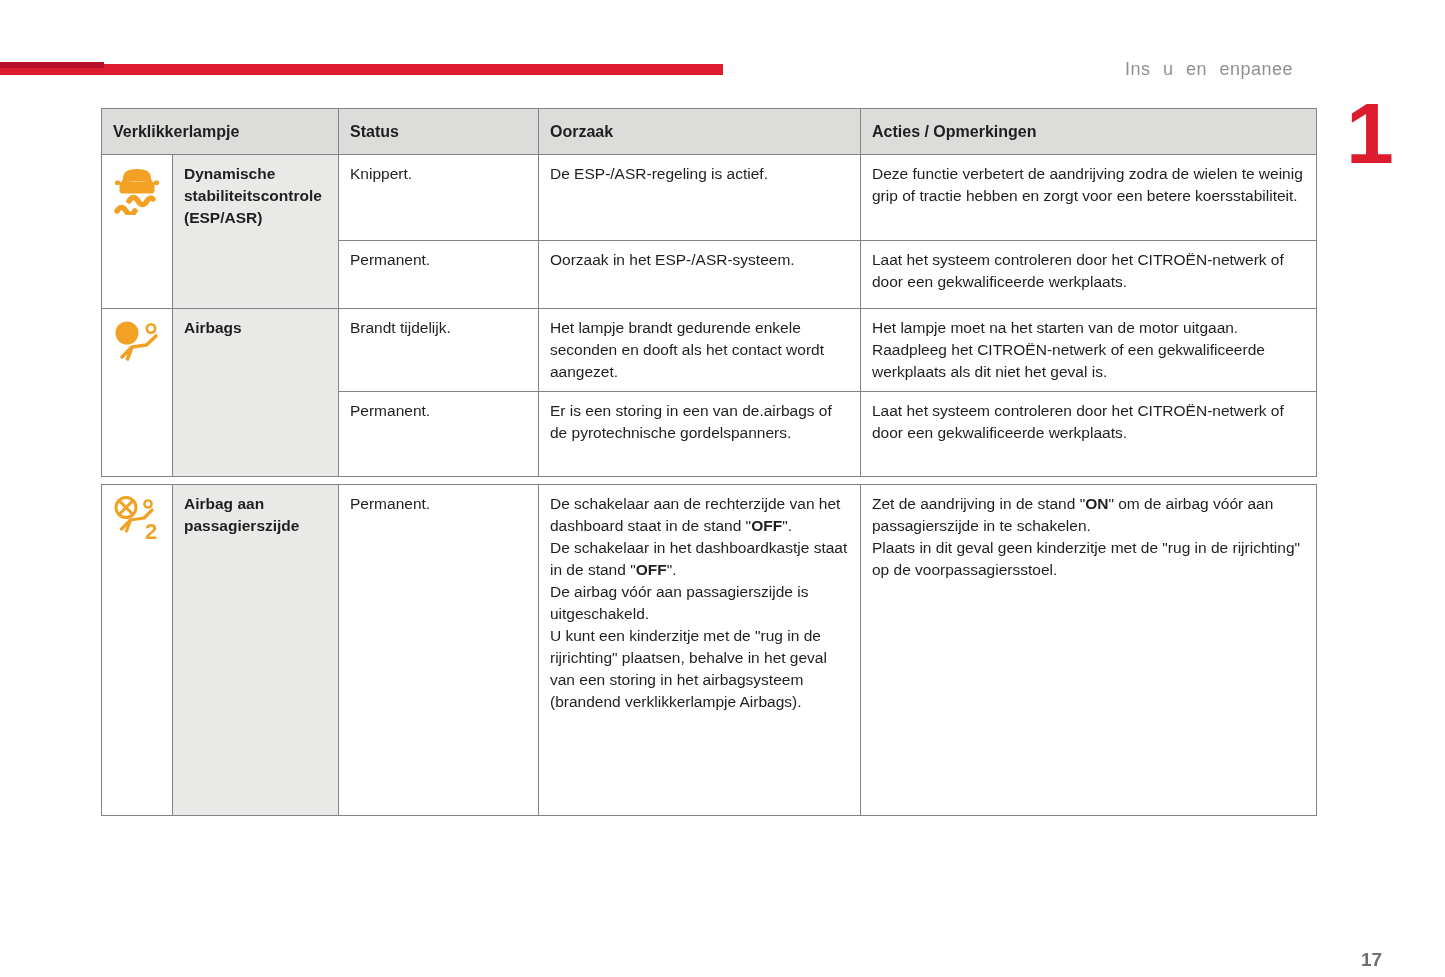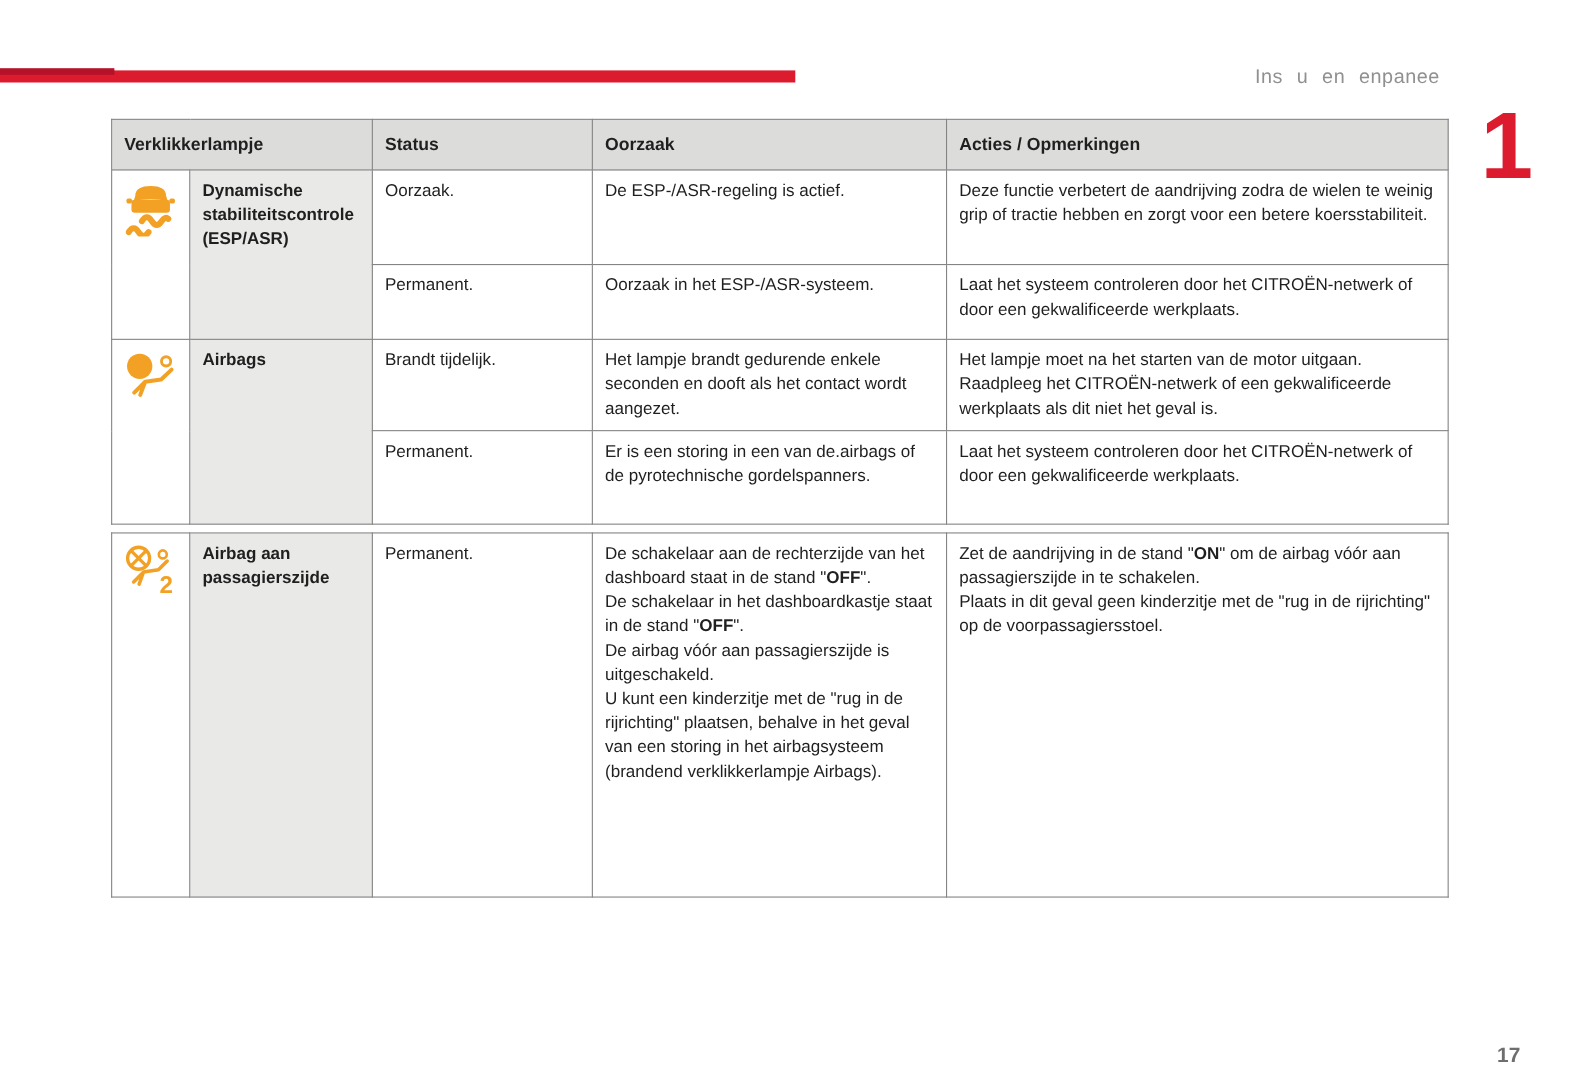--- a/index.html
+++ b/index.html
@@ -9,21 +9,21 @@
   }
   *{margin:0;padding:0;box-sizing:border-box;}
   html,body{background:#ffffff;}
   body{
     width:1445px;height:977px;position:relative;overflow:hidden;
     font-family:"Liberation Sans","DejaVu Sans",sans-serif;color:var(--text);
   }
   .red-bar{position:absolute;left:0;top:64px;width:723px;height:11px;background:var(--accent);}
   .red-bar-dark{position:absolute;left:0;top:62px;width:104px;height:6px;background:var(--accent-dark);}
   .header-right{
-    position:absolute;top:59px;right:136px;font-size:18px;color:var(--muted);
+    position:absolute;top:59px;right:152px;font-size:18px;color:var(--muted);
     letter-spacing:0.5px;word-spacing:7px;
   }
   .chapter-number{
     position:absolute;left:1346px;top:90px;font-size:86px;line-height:1;
     font-weight:bold;color:var(--accent);
   }
   .doc-table-wrap{position:absolute;left:101px;top:108px;width:1215px;}
   table{border-collapse:collapse;table-layout:fixed;width:1215px;}
   .gap{height:7px;}
   td,th{
@@ -77,21 +77,21 @@
             <rect x="1" y="15.5" width="5" height="4.5" rx="1.5"></rect>
             <rect x="40" y="15.5" width="5" height="4.5" rx="1.5"></rect>
           </g>
           <g stroke="var(--orange)" stroke-width="5.5" fill="none" stroke-linecap="round">
             <path d="M15 36 q4.5 -7 9 0 q4.5 7 9 0 q3 -4.5 6 -2"></path>
             <path d="M3 46 q4.5 -7 9 0 q4.5 7 9 0"></path>
           </g>
         </svg>
       </td>
       <td class="name-cell" rowspan="2">Dynamische stabiliteitscontrole (ESP/ASR)</td>
-      <td class="txt">Oorzaak.</td>
+      <td class="txt">Knippert.</td>
       <td class="txt"><span>De ESP-/ASR-regeling is actief.</span></td>
       <td class="txt"><span>Deze functie verbetert de aandrijving zodra de wielen te weinig grip of tractie hebben en zorgt voor een betere koersstabiliteit.</span></td>
     </tr>
     <tr style="height:68px">
       <td class="txt">Permanent.</td>
       <td class="txt"><span>Oorzaak in het ESP-/ASR-systeem.</span></td>
       <td class="txt"><span>Laat het systeem controleren door het CITROËN-netwerk of door een gekwalificeerde werkplaats.</span></td>
     </tr>
 
     <tr style="height:65px">

